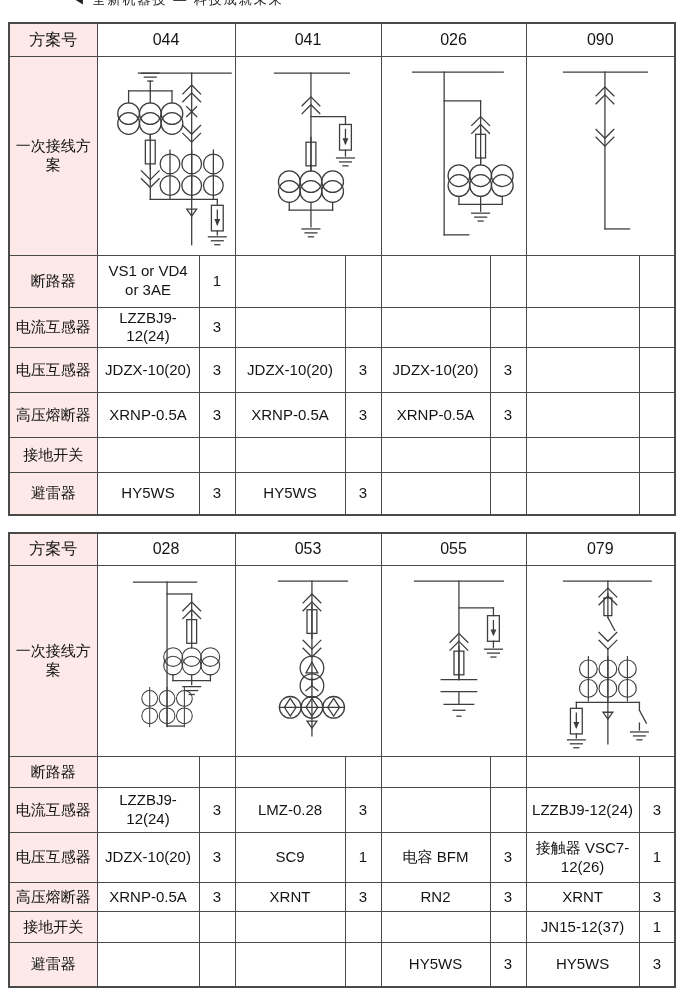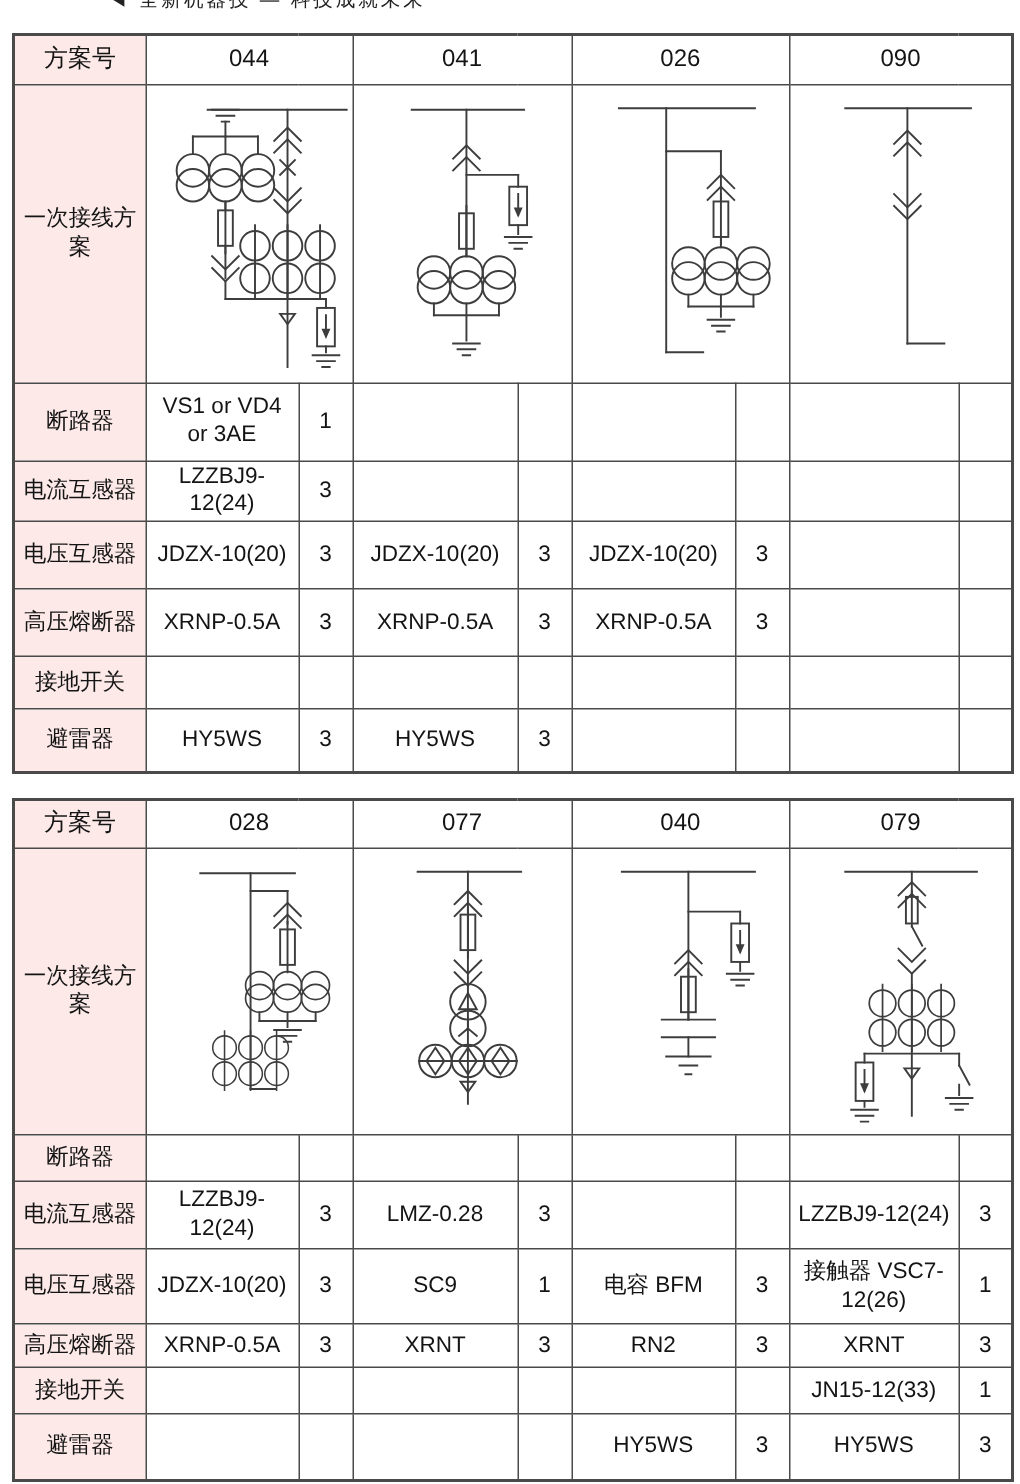--- a/index.html
+++ b/index.html
@@ -262,22 +262,22 @@
         <col style="width:36px">
         <col style="width:109px">
   <col style="width:36px">
         <col style="width:113px">
         <col style="width:36px">
 </colgroup>
 <tbody>
         <tr class="hdr" style="height:33px">
   <td class="lbl">方案号</td>
   <td colspan="2">028</td>
-  <td colspan="2">077</td>
-  <td colspan="2">040</td>
+  <td colspan="2">053</td>
+  <td colspan="2">055</td>
   <td colspan="2">079</td>
 </tr>
 <tr style="height:190px">
   <td class="lbl">一次接线方案</td>
   <td colspan="2" class="diagcell">
     <svg class="diag" width="138" height="188" viewBox="0 0 140 188">
       <line x1="33" y1="14" x2="97" y2="14"></line>
       <line x1="67" y1="14" x2="67" y2="160"></line>
       <line x1="67" y1="160" x2="84" y2="160"></line>
       <line x1="67" y1="26" x2="92" y2="26"></line>
@@ -404,21 +404,21 @@
   <td class="qty">3</td>
 </tr>
 <tr style="height:31px">
   <td class="lbl">接地开关</td>
   <td></td>
   <td class="qty"></td>
   <td></td>
   <td class="qty"></td>
   <td></td>
   <td class="qty"></td>
-  <td>JN15-12(33)</td>
+  <td>JN15-12(37)</td>
   <td class="qty">1</td>
 </tr>
 <tr style="height:44px">
   <td class="lbl">避雷器</td>
   <td></td>
   <td class="qty"></td>
   <td></td>
   <td class="qty"></td>
   <td>HY5WS</td>
   <td class="qty">3</td>

